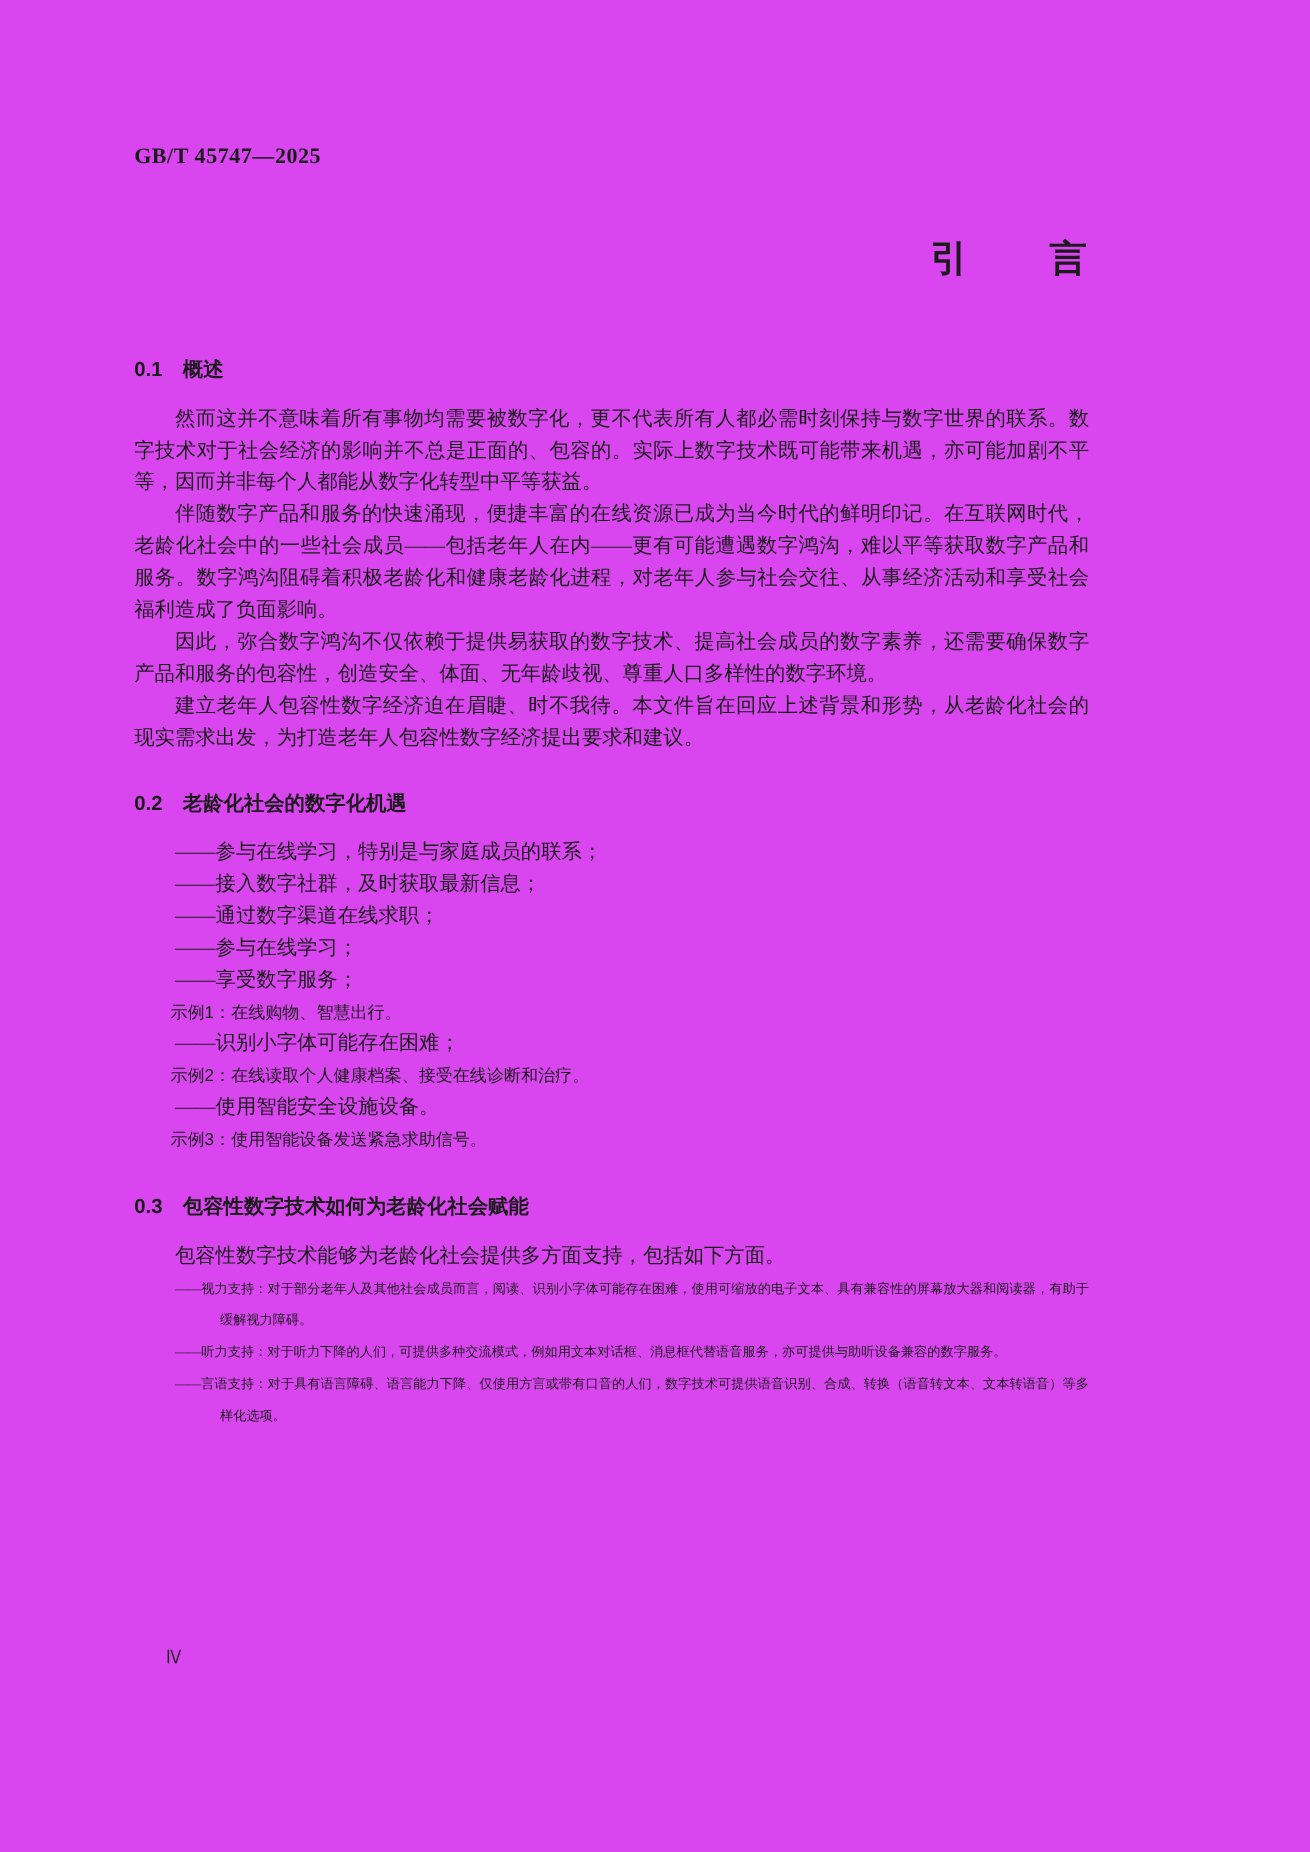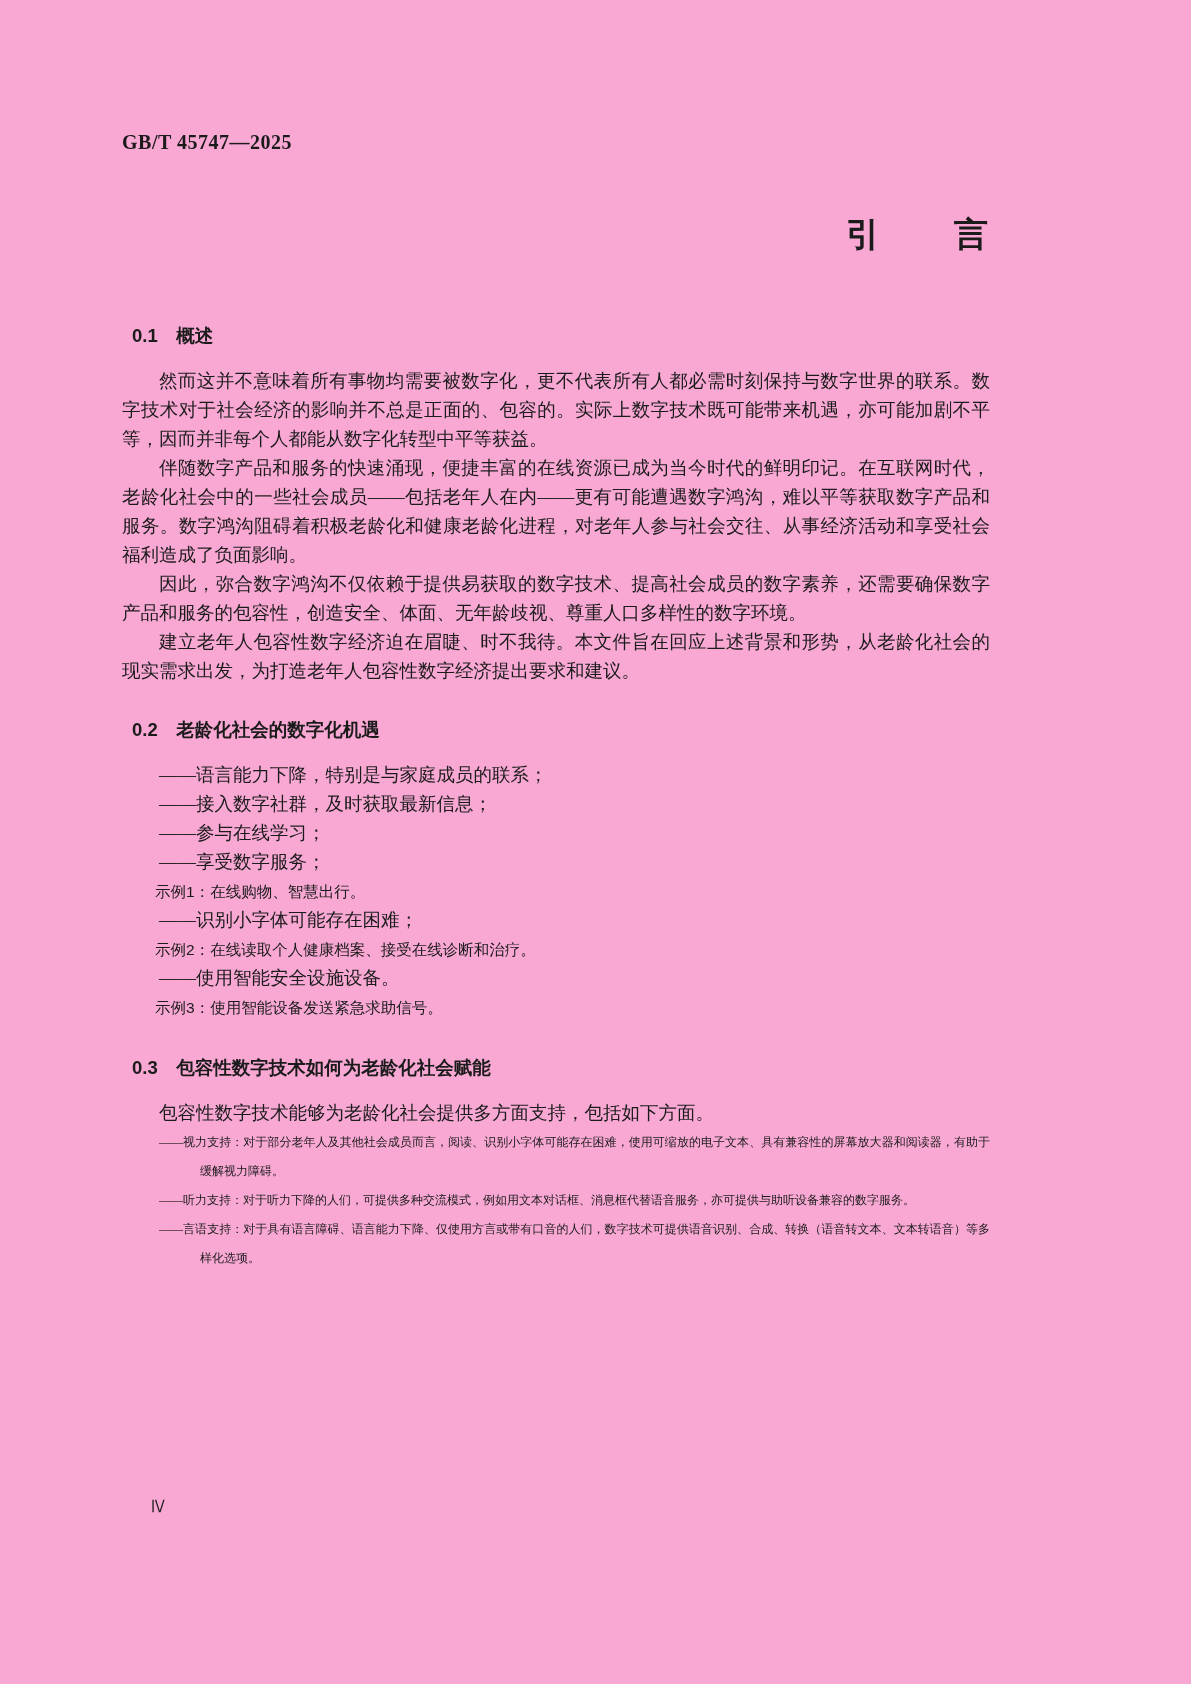--- a/index.html
+++ b/index.html
@@ -2,21 +2,21 @@
 <html lang="zh"><head>
 <meta charset="utf-8">
 <title>GB/T 45747—2025 引言</title>
 <style>
   * { box-sizing: border-box; }
   html, body { margin: 0; padding: 0; background: #ffffff; }
   .page {
     width: 1191px;
     height: 1684px;
     margin: 0 auto;
-    background: #f9a8d4;
+    background: #d946ef;
     position: relative;
     padding: 131px 201px 0 122px;
     color: #1b1b1b;
     font-family: "Liberation Serif", serif;
     overflow: hidden;
   }
   .doc-header {
     font-family: "Liberation Serif", serif;
     font-weight: bold;
     font-size: 20px;
@@ -24,21 +24,21 @@
   }
   .doc-title {
     margin: 58px 0 0 0;
     text-align: right;
     font-family: "Liberation Sans", sans-serif;
     font-size: 34px;
     font-weight: bold;
     letter-spacing: 2px;
   }
   .sec-heading {
-    margin: 10px;
+    margin: 0;
     font-family: "Liberation Sans", sans-serif;
     font-size: 18.5px;
     font-weight: bold;
     line-height: 24px;
   }
   #sec-1 .sec-heading { margin-top: 66px; }
   #sec-2 .sec-heading { margin-top: 32px; }
   #sec-3 .sec-heading { margin-top: 34px; }
   .sec-body { margin-top: 19px; }
   p.body, p.intro {
@@ -95,22 +95,23 @@
       <p class="body">然而这并不意味着所有事物均需要被数字化，更不代表所有人都必需时刻保持与数字世界的联系。数字技术对于社会经济的影响并不总是正面的、包容的。实际上数字技术既可能带来机遇，亦可能加剧不平等，因而并非每个人都能从数字化转型中平等获益。</p>
       <p class="body">伴随数字产品和服务的快速涌现，便捷丰富的在线资源已成为当今时代的鲜明印记。在互联网时代，老龄化社会中的一些社会成员——包括老年人在内——更有可能遭遇数字鸿沟，难以平等获取数字产品和服务。数字鸿沟阻碍着积极老龄化和健康老龄化进程，对老年人参与社会交往、从事经济活动和享受社会福利造成了负面影响。</p>
       <p class="body">因此，弥合数字鸿沟不仅依赖于提供易获取的数字技术、提高社会成员的数字素养，还需要确保数字产品和服务的包容性，创造安全、体面、无年龄歧视、尊重人口多样性的数字环境。</p>
       <p class="body">建立老年人包容性数字经济迫在眉睫、时不我待。本文件旨在回应上述背景和形势，从老龄化社会的现实需求出发，为打造老年人包容性数字经济提出要求和建议。</p>
     </div>
   </section>
 
   <section id="sec-2">
     <h2 class="sec-heading">0.2　老龄化社会的数字化机遇</h2>
     <div class="sec-body">
-      <p class="dash-item">——语言能力下降，特别是与家庭成员的联系；</p>
+      <p class="dash-item">——参与在线学习，特别是与家庭成员的联系；</p>
       <p class="dash-item">——接入数字社群，及时获取最新信息；</p>
+      <p class="dash-item">——通过数字渠道在线求职；</p>
       <p class="dash-item">——参与在线学习；</p>
       <p class="dash-item">——享受数字服务；</p>
       <p class="example"><span class="example-label">示例1：</span><span>在线购物、智慧出行。</span></p>
       <p class="dash-item">——识别小字体可能存在困难；</p>
       <p class="example"><span class="example-label">示例2：</span><span>在线读取个人健康档案、接受在线诊断和治疗。</span></p>
       <p class="dash-item">——使用智能安全设施设备。</p>
       <p class="example"><span class="example-label">示例3：</span><span>使用智能设备发送紧急求助信号。</span></p>
     </div>
   </section>
 

